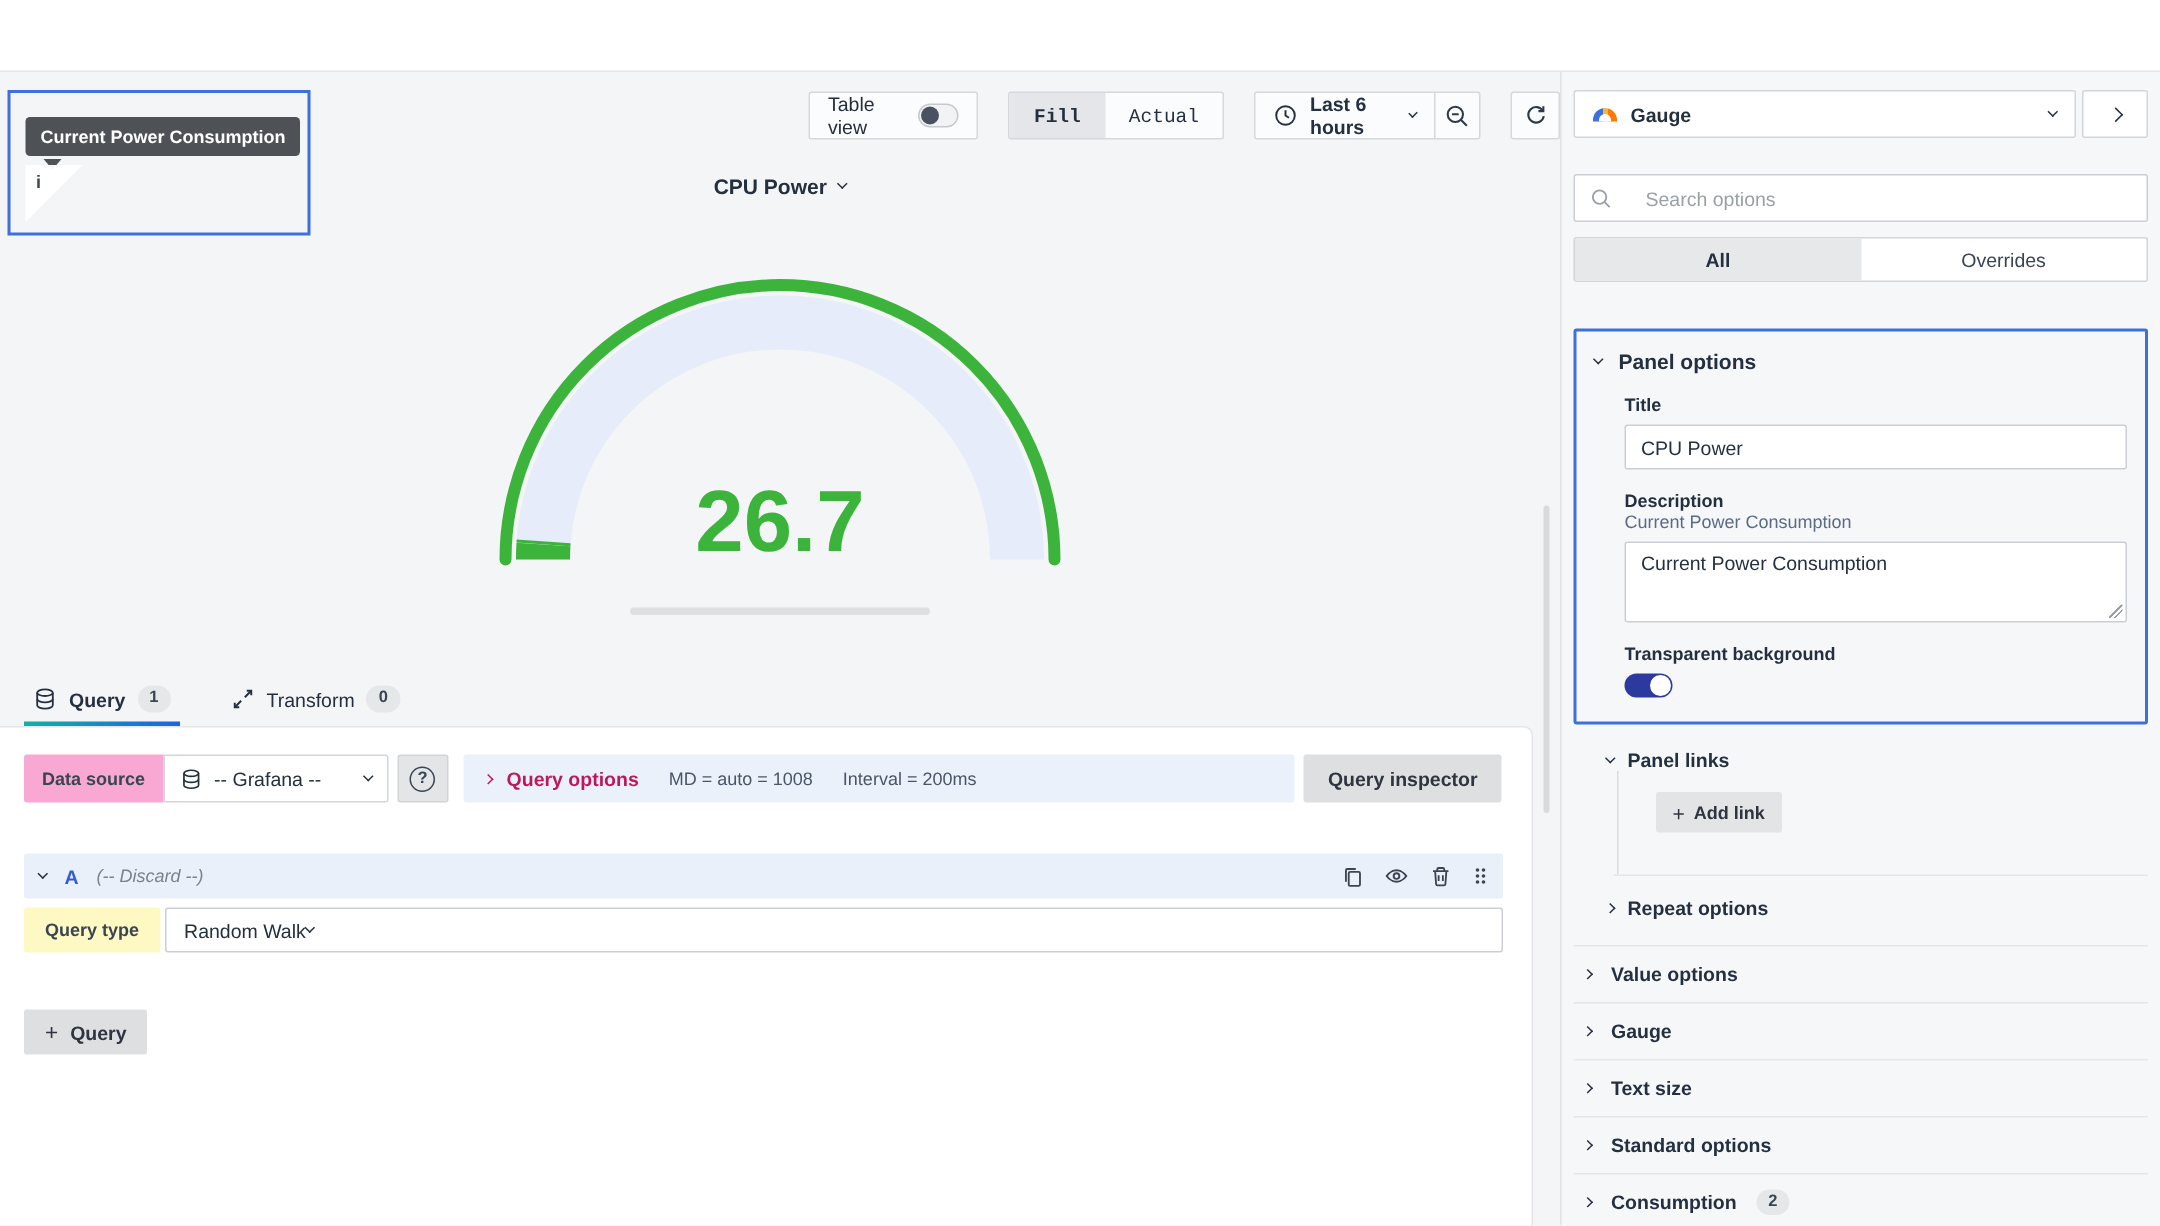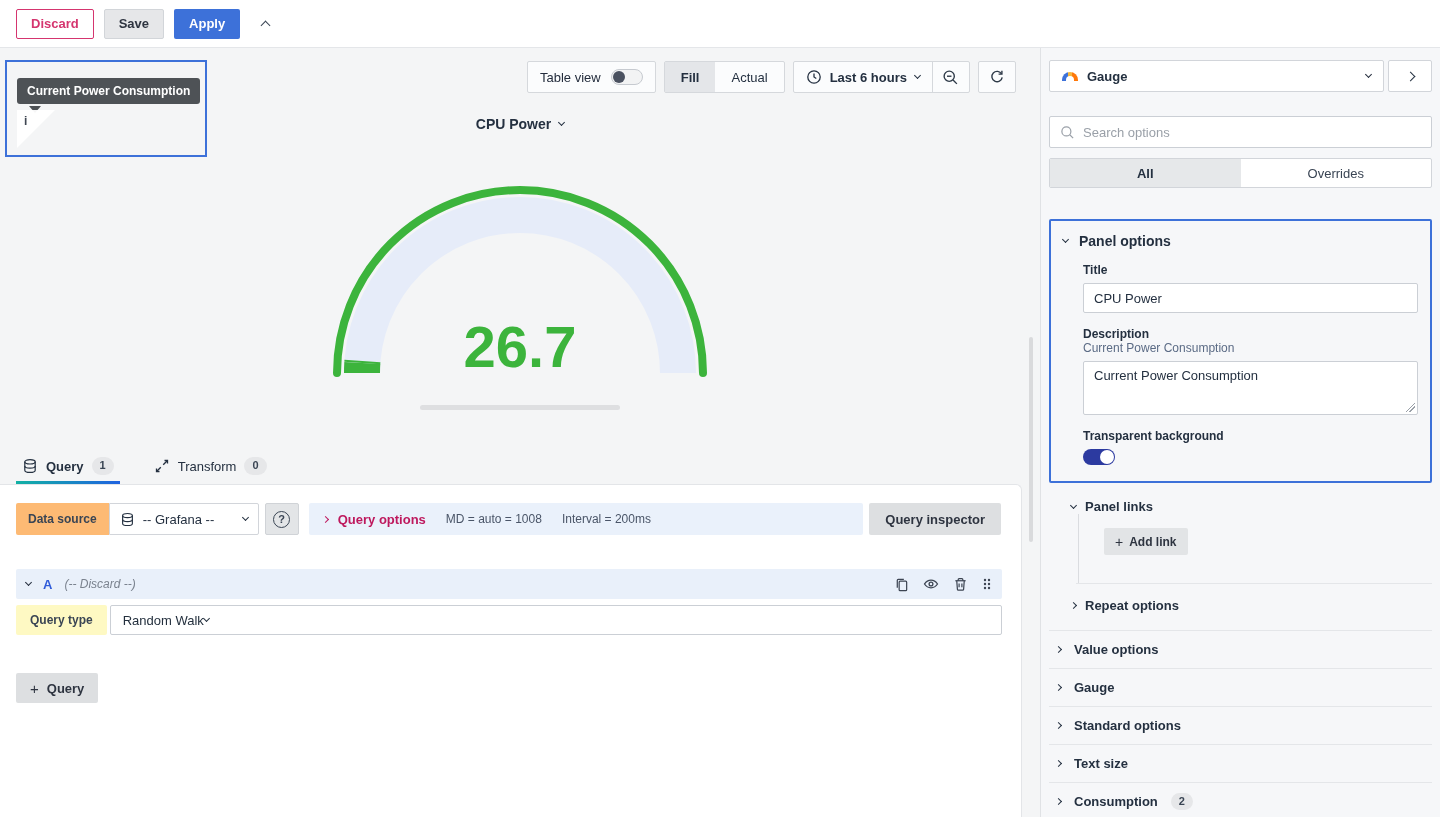--- a/index.html
+++ b/index.html
@@ -44,27 +44,27 @@
   .tooltip-caret { position:absolute; left:22px; top:44px; width:0; height:0;
                    border-left:6px solid transparent; border-right:6px solid transparent;
                    border-top:7px solid #4E5256; }
   .corner-wedge { position:absolute; left:10px; top:48px; width:0; height:0;
                   border-top:38px solid rgba(255,255,255,.95); border-right:38px solid transparent; }
   .info-i { position:absolute; left:17px; top:52px; font-size:12px; font-weight:700; color:#3F4652; }
 
   
   .toolbar { position:absolute; left:527px; top:13px; height:32px; display:flex; gap:8px; align-items:stretch; }
   .tb-box { background:#FBFCFD; border:1px solid #D5D8DC; border-radius:2px;
-            display:flex; align-items:center; cursor:pointer; }
+            display:flex; align-items:center; cursor:pointer;margin-left:12px; }
   .tv-box { padding:0 12px; gap:10px; }
   .switch-off { width:32px; height:16px; border-radius:9px; background:#F2F3F4;
                 border:1px solid #C6CAD0; position:relative; }
   .switch-off .knob { position:absolute; left:1px; top:1px; width:12px; height:12px;
                       border-radius:50%; background:#4A5160; }
-  .seg-item { padding:0 16px; height:100%; display:flex; align-items:center; color:#243040; }
+  .seg-item { padding:0 16px; height:100%; display:flex; align-items:center; color:#243040;font-family:Liberation Mono, monospace; }
   .seg-item.sel { background:#E4E6E9; font-weight:700; }
   .time-btn { padding:0 12px; height:100%; display:flex; align-items:center; gap:8px;
               font-weight:700; color:#243040; }
   .vdiv { width:1px; background:#D5D8DC; align-self:stretch; }
   .icon-btn { width:36px; height:100%; display:flex; align-items:center; justify-content:center; color:#2E3A48; }
 
   .panel-title-row { position:absolute; left:0; top:68px; width:1040px; text-align:center; }
   .panel-title-inner { display:inline-flex; align-items:center; gap:8px; font-size:14px;
                        font-weight:700; color:#243040; cursor:pointer; }
 
@@ -82,21 +82,21 @@
   .tab.active .t-label { font-weight:700; }
   .tab.active::after { content:""; position:absolute; left:0; right:0; bottom:0; height:3px;
                        background:linear-gradient(90deg,#12B1A4,#1F62E0); }
   .badge { background:#E6E7E9; color:#3A4554; font-size:11px; font-weight:700;
            padding:2px 8px; border-radius:9px; line-height:1.2; }
 
   
   .white-card { position:absolute; left:0; top:436px; width:1022px; height:333px; background:#FFF;
                 border-top:1px solid #E3E5E8; border-right:1px solid #E3E5E8; border-radius:0 6px 0 0; }
   .ds-row { position:absolute; left:16px; top:18px; height:32px; display:flex; align-items:stretch; }
-  .ds-label { background:#fdba74; border-radius:2px 0 0 2px; padding:0 12px; display:flex;
+  .ds-label { background:#f9a8d4; border-radius:2px 0 0 2px; padding:0 12px; display:flex;
               align-items:center; font-size:12px; font-weight:700; color:#3A4554; }
   .ds-select { width:150px; background:#FFF; border:1px solid #D2D5DA; border-radius:0 2px 2px 0;
                display:flex; align-items:center; gap:8px; padding:0 10px; cursor:pointer; color:#243040; }
   .help-btn { width:34px; margin-left:6px; background:#E3E5E7; border:1px solid #D0D3D7;
               border-radius:2px; display:flex; align-items:center; justify-content:center; cursor:pointer; }
   .help-circle { width:17px; height:17px; border:1.4px solid #3A4554; border-radius:50%;
                  display:flex; align-items:center; justify-content:center; font-size:11px;
                  font-weight:700; color:#3A4554; }
   .qo-bar { margin-left:10px; width:554px; background:#EAF1FB; border-radius:2px; display:flex;
             align-items:center; gap:20px; padding:0 14px; }
@@ -131,21 +131,21 @@
                 align-items:center; justify-content:space-between; padding:0 12px; cursor:pointer; }
   .viz-left { display:flex; align-items:center; gap:9px; font-weight:700; color:#243040; }
   .gauge-ic { width:16px; height:9px; position:relative; overflow:hidden; border-radius:16px 16px 0 0;
               background:linear-gradient(90deg,#3D71D9 0 40%,#F5B73D 40% 62%,#FF780A 62% 100%); }
   .gauge-ic::after { content:""; position:absolute; left:4px; top:4px; width:8px; height:8px;
                      border-radius:50%; background:#FFF; }
   .side-collapse { width:44px; background:#FFF; border:1px solid #D2D5DA; border-radius:2px;
                    display:flex; align-items:center; justify-content:center; color:#243040; cursor:pointer; }
   .search-box { height:32px; background:#FFF; border:1px solid #CBCFD5; border-radius:2px; display:flex;
                 align-items:center; gap:8px; padding:0 10px; margin-bottom:10px; color:#9AA0A8; }
-  .search-box input { border:none; outline:none; flex:1; background:transparent; font:inherit; color:#243040; }
+  .search-box input { border:none; outline:none; flex:1; background:transparent; font:inherit; color:#243040;margin-left:14px; }
   .search-box input::placeholder { color:#9AA0A8; }
   .filter-seg { height:30px; background:#FFF; border:1px solid #D2D5DA; border-radius:2px; display:flex;
                 overflow:hidden; margin-bottom:31px; }
   .filter-half { flex:1; display:flex; align-items:center; justify-content:center; color:#3A4554; cursor:pointer; }
   .filter-half.sel { background:#E6E8EA; font-weight:700; color:#243040; }
 
   .po-box { border:2px solid #3D71D9; border-radius:2px; padding:12px 12px 16px; }
   .sec-head { display:flex; align-items:center; gap:11px; font-size:14px; font-weight:700;
               color:#243040; cursor:pointer; }
   .po-fields { margin:14px 0 0 20px; }
@@ -172,28 +172,20 @@
   .sub-divider { border-top:1px solid #E4E6E9; margin-left:27px; }
   .repeat-head { margin:14px 0 17px 22px; }
   .sections { border-top:1px solid #E4E6E9; }
   .sec-row { height:38px; display:flex; align-items:center; gap:13px; border-bottom:1px solid #E4E6E9;
              padding-left:7px; font-weight:700; color:#243040; cursor:pointer; }
 </style>
 </head>
 <body>
 
 <div class="topnav">
-  <div class="nav-actions">
-    <button class="btn btn-danger">Discard</button>
-    <button class="btn btn-second">Save</button>
-    <button class="btn btn-primary">Apply</button>
-    <span class="collapse-btn">
-        <span class="chev up"></span>
-      </span>
-  </div>
 </div>
 
 <div class="main">
 
   <div class="highlight-box">
     <div class="tooltip">Current Power Consumption</div>
     <div class="tooltip-caret"></div>
     <div class="corner-wedge"></div>
     <div class="info-i">i</div>
   </div>
@@ -435,25 +427,25 @@
     <div class="sec-row">
       <span class="chev right sm"></span>
       <span>Value options</span>
     </div>
     <div class="sec-row">
       <span class="chev right sm"></span>
       <span>Gauge</span>
     </div>
     <div class="sec-row">
       <span class="chev right sm"></span>
-      <span>Standard options</span>
+      <span>Text size</span>
     </div>
     <div class="sec-row">
       <span class="chev right sm"></span>
-      <span>Text size</span>
+      <span>Standard options</span>
     </div>
     <div class="sec-row">
       <span class="chev right sm"></span>
       <span>Consumption</span>
       <span class="badge">2</span>
     </div>
   </div>
 </div>
 
 </body></html>

